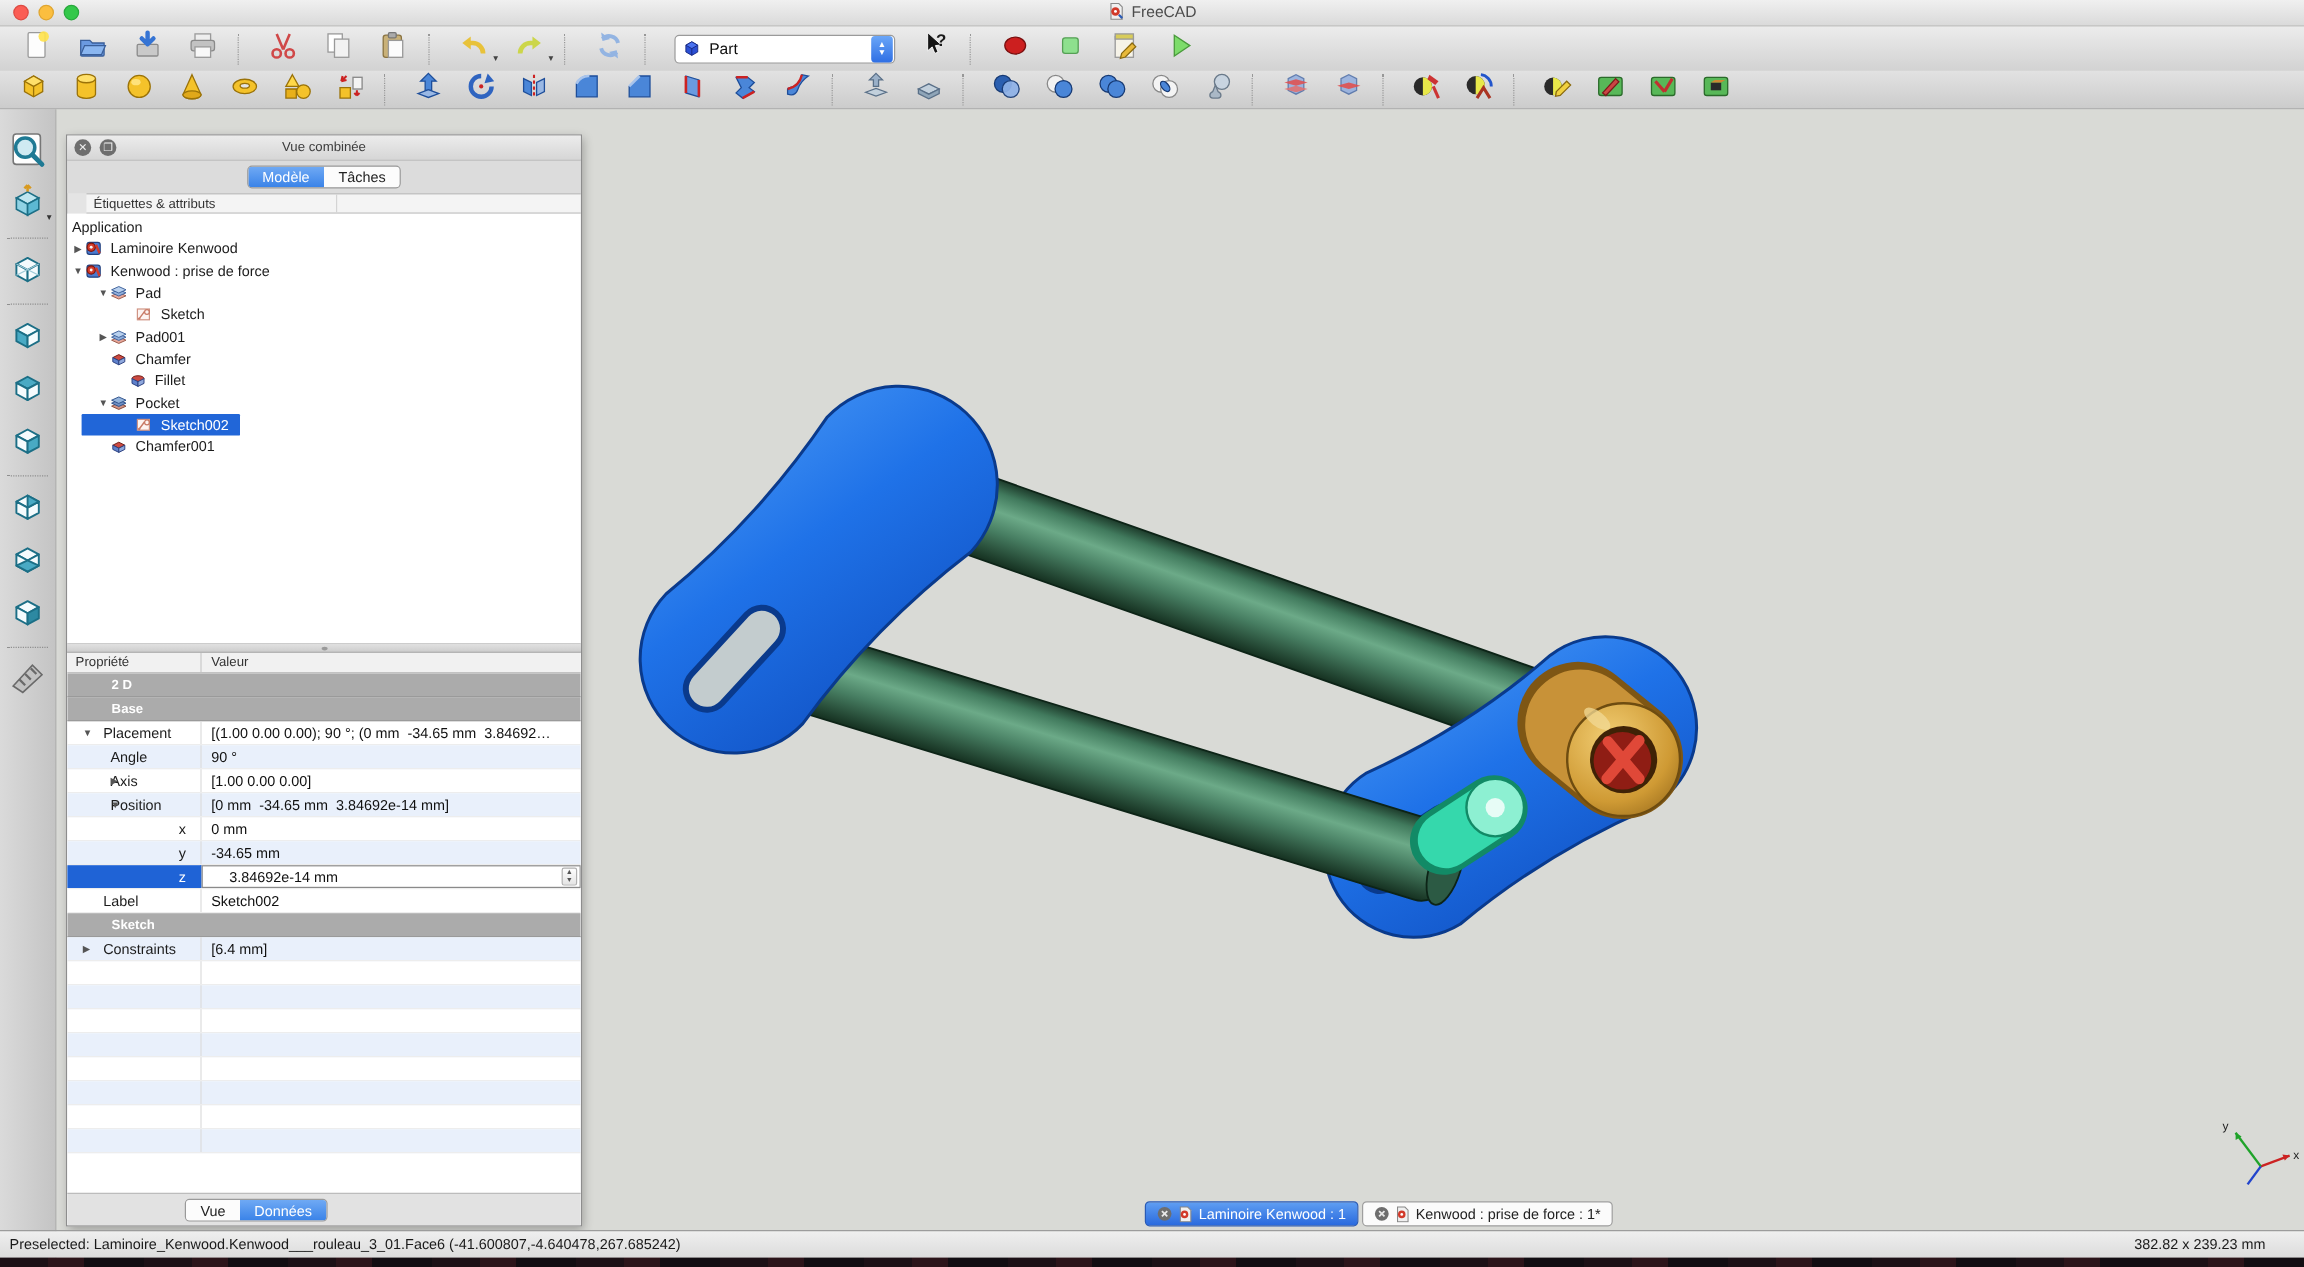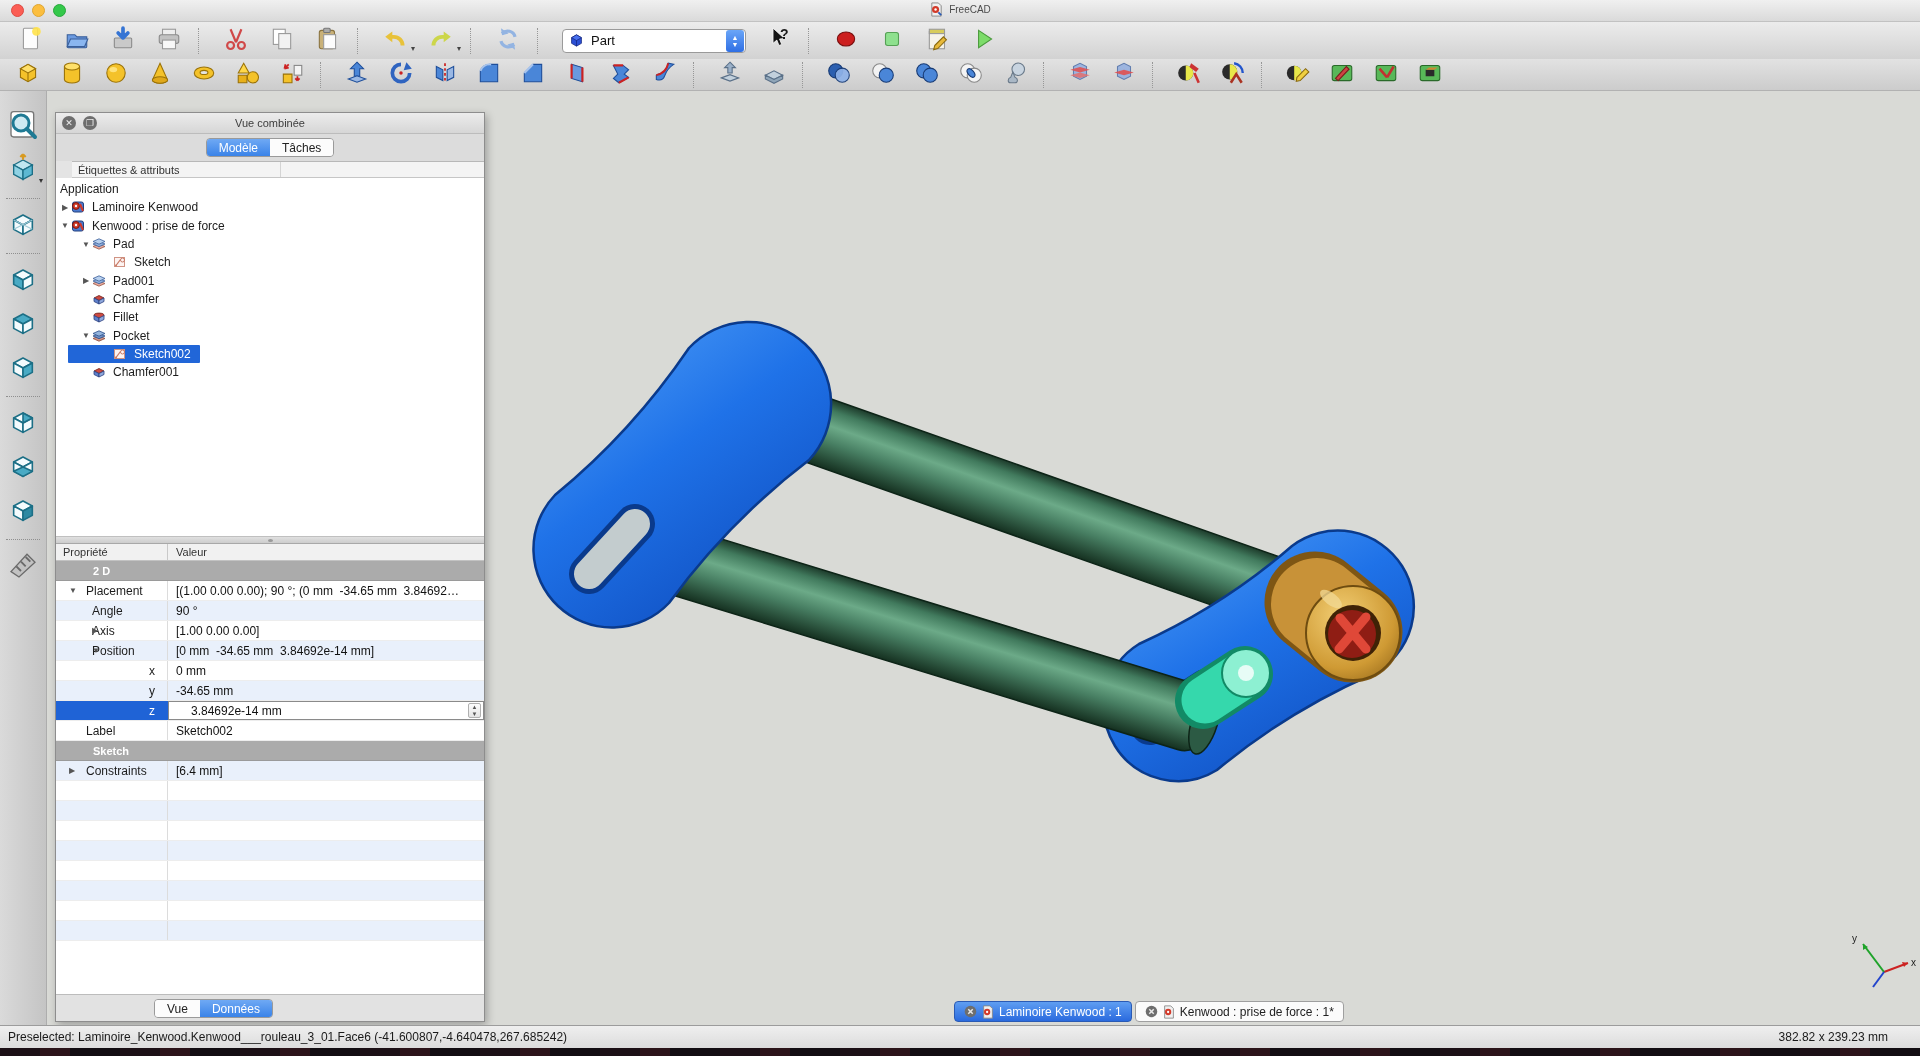--- a/index.html
+++ b/index.html
@@ -6,21 +6,21 @@
   html,body{width:1920px;height:1056px;overflow:hidden;background:#111;}
   #app{position:relative;width:1920px;height:1056px;background:#d9dad6;overflow:hidden;}
 
   
   .titlebar{position:absolute;top:0;left:0;right:0;height:22px;background:linear-gradient(#f0f0f0,#dadada);border-bottom:1px solid #c2c2c2;z-index:30;}
   .traffic{position:absolute;top:4px;left:11px;display:flex;gap:8px;}
   .traffic span{width:13px;height:13px;border-radius:50%;display:block;}
   .tl-close{background:#fb5d54;border:1px solid #dd4a42;}
   .tl-min{background:#fbbe3f;border:1px solid #dfa530;}
   .tl-zoom{background:#34c84a;border:1px solid #28a83c;}
-  .title-center{position:absolute;top:2px;left:0;right:0;display:flex;justify-content:center;align-items:center;gap:5px;font-size:10px;color:#4c4c4c;}
+  .title-center{position:absolute;top:2px;left:0;right:0;display:flex;justify-content:center;align-items:center;gap:5px;font-size:13px;color:#4c4c4c;}
 
   .toolbar1{position:absolute;top:22px;left:0;right:0;height:37px;background:linear-gradient(#ececec,#d2d2d2);display:flex;align-items:center;padding-left:8px;z-index:29;}
   .toolbar2{position:absolute;top:59px;left:0;right:0;height:32px;background:linear-gradient(#e2e2e2,#cccccc);border-bottom:1px solid #b2b2b2;display:flex;align-items:center;padding-left:6px;z-index:29;}
   .tbtn{width:46px;height:32px;display:flex;align-items:center;justify-content:center;position:relative;flex:0 0 auto;}
   .toolbar2 .tbtn{width:44px;height:30px;}
   .tbtn .dd{position:absolute;right:3px;bottom:4px;font-size:8px;color:#444;}
   .tsep{width:11px;height:26px;border-left:1px dotted #979797;margin:0 4px 0 6px;flex:0 0 auto;}
   .combo{height:24px;width:184px;background:#fff;border:1px solid #9a9a9a;border-radius:4px;display:flex;align-items:center;gap:6px;padding-left:5px;position:relative;margin:0 10px;flex:0 0 auto;}
   .combo span.cv{font-size:13px;color:#111;flex:1;}
   .combo .steppers{width:18px;height:22px;background:linear-gradient(#6aa6f8,#2f6fe4);border-radius:3px;margin-right:1px;display:flex;flex-direction:column;align-items:center;justify-content:center;color:#fff;font-size:7px;line-height:7px;}
@@ -684,21 +684,21 @@
           <div class="tinner" style="padding-left: 36px;">
             <span class="ticon"><svg width="14" height="14" viewBox="0 0 14 14">
                 <path d="M2 6 L7 3.5 12 6 7 8.5 Z" fill="#cc4a42" stroke="#6e1a12" stroke-width="0.8"></path>
                 <path d="M2 6 L7 8.5 V12 L2 9.5 Z" fill="#5f81cc" stroke="#2a3f7e" stroke-width="0.8"></path>
                 <path d="M12 6 L7 8.5 V12 L12 9.5 Z" fill="#8fa8dc" stroke="#2a3f7e" stroke-width="0.8"></path>
               </svg></span>
             <span class="tlabel">Chamfer</span>
           </div>
         </div>
         <div class="trow">
-          <div class="tinner" style="padding-left: 36px;">
+          <div class="tinner" style="padding-left: 52px;">
             <span class="ticon"><svg width="14" height="14" viewBox="0 0 14 14">
                 <ellipse cx="7" cy="5.5" rx="5" ry="2.4" fill="#cc4a42" stroke="#6e1a12" stroke-width="0.8"></ellipse>
                 <path d="M2 5.5 L7 8 V12 L2 9.5 Z" fill="#5f81cc" stroke="#2a3f7e" stroke-width="0.8"></path>
                 <path d="M12 5.5 L7 8 V12 L12 9.5 Z" fill="#8fa8dc" stroke="#2a3f7e" stroke-width="0.8"></path>
               </svg></span>
             <span class="tlabel">Fillet</span>
           </div>
         </div>
         <div class="trow">
           <div class="tinner" style="padding-left: 24px;">
@@ -736,20 +736,21 @@
     <div class="splitter">
         <i></i>
       </div>
     <div class="propwrap">
       <div class="phead">
         <div class="pc1">Propriété</div>
         <div class="pc2">Valeur</div>
       </div>
       <div id="proprows" style="flex:1;overflow:hidden;">
           <div class="pgroup">2 D</div>
+          <div class="pgroup">Base</div>
           <div class="prow">
             <div class="plabel i0">
               <span class="pexp">▼</span>
               <span class="lt">Placement</span>
             </div>
             <div class="pvalue">[(1.00 0.00 0.00); 90 °; (0 mm  -34.65 mm  3.84692…</div>
           </div>
           <div class="prow stripe">
             <div class="plabel i1">
               <span class="lt">Angle</span>

